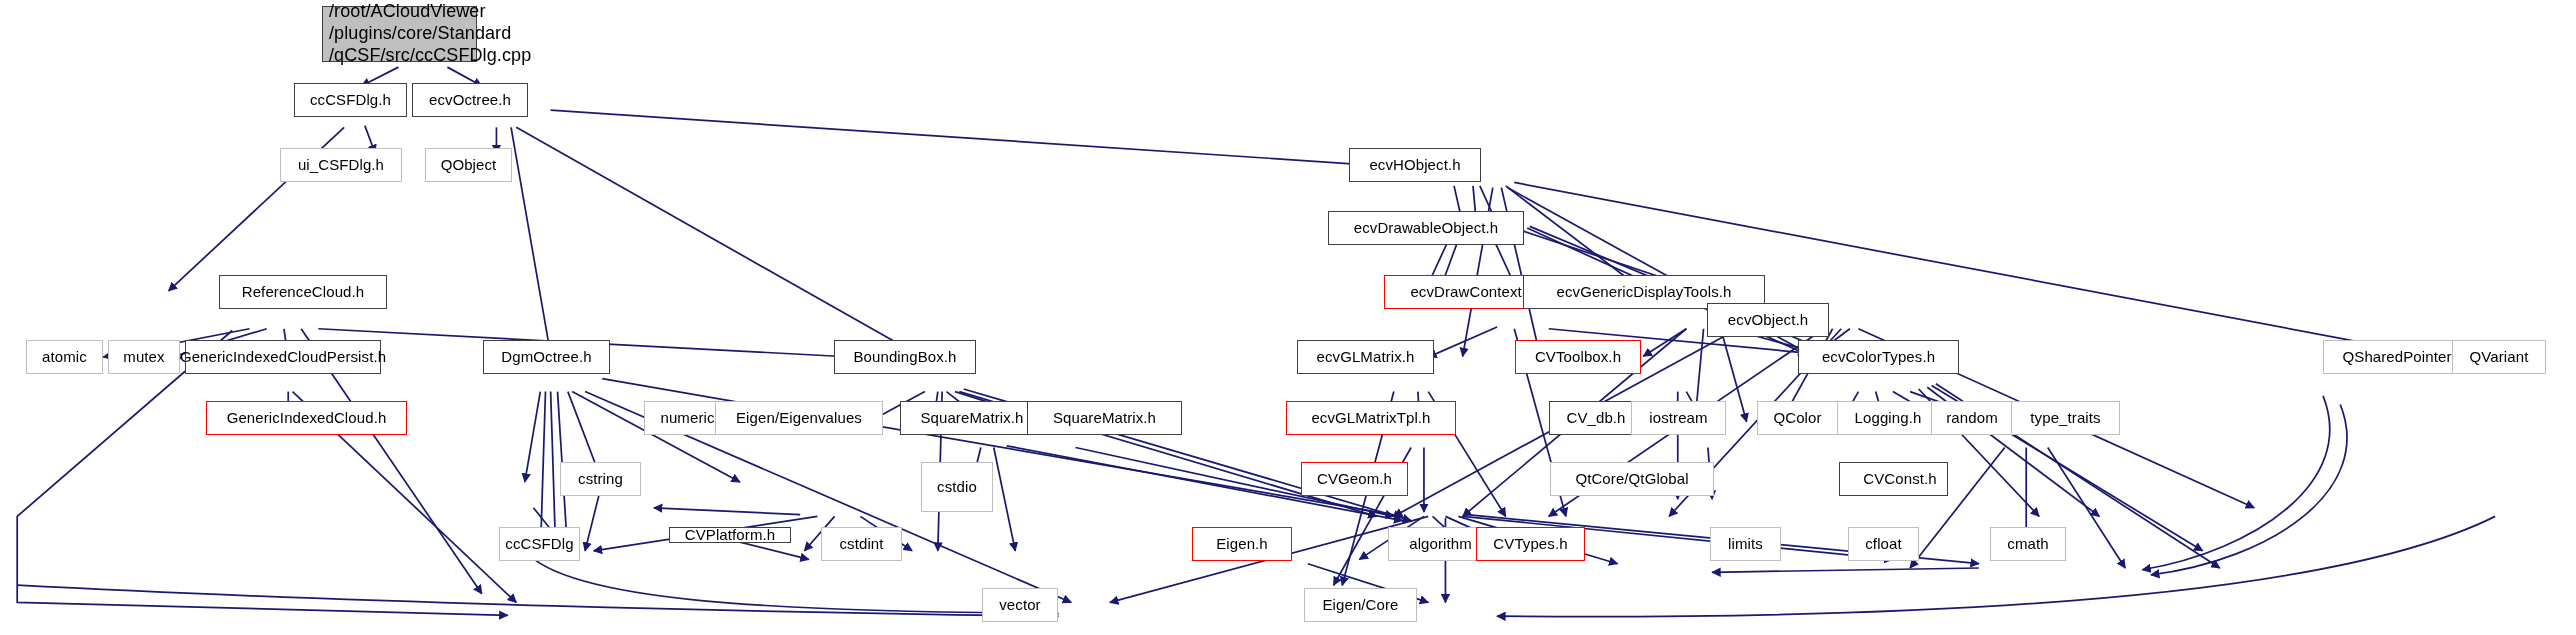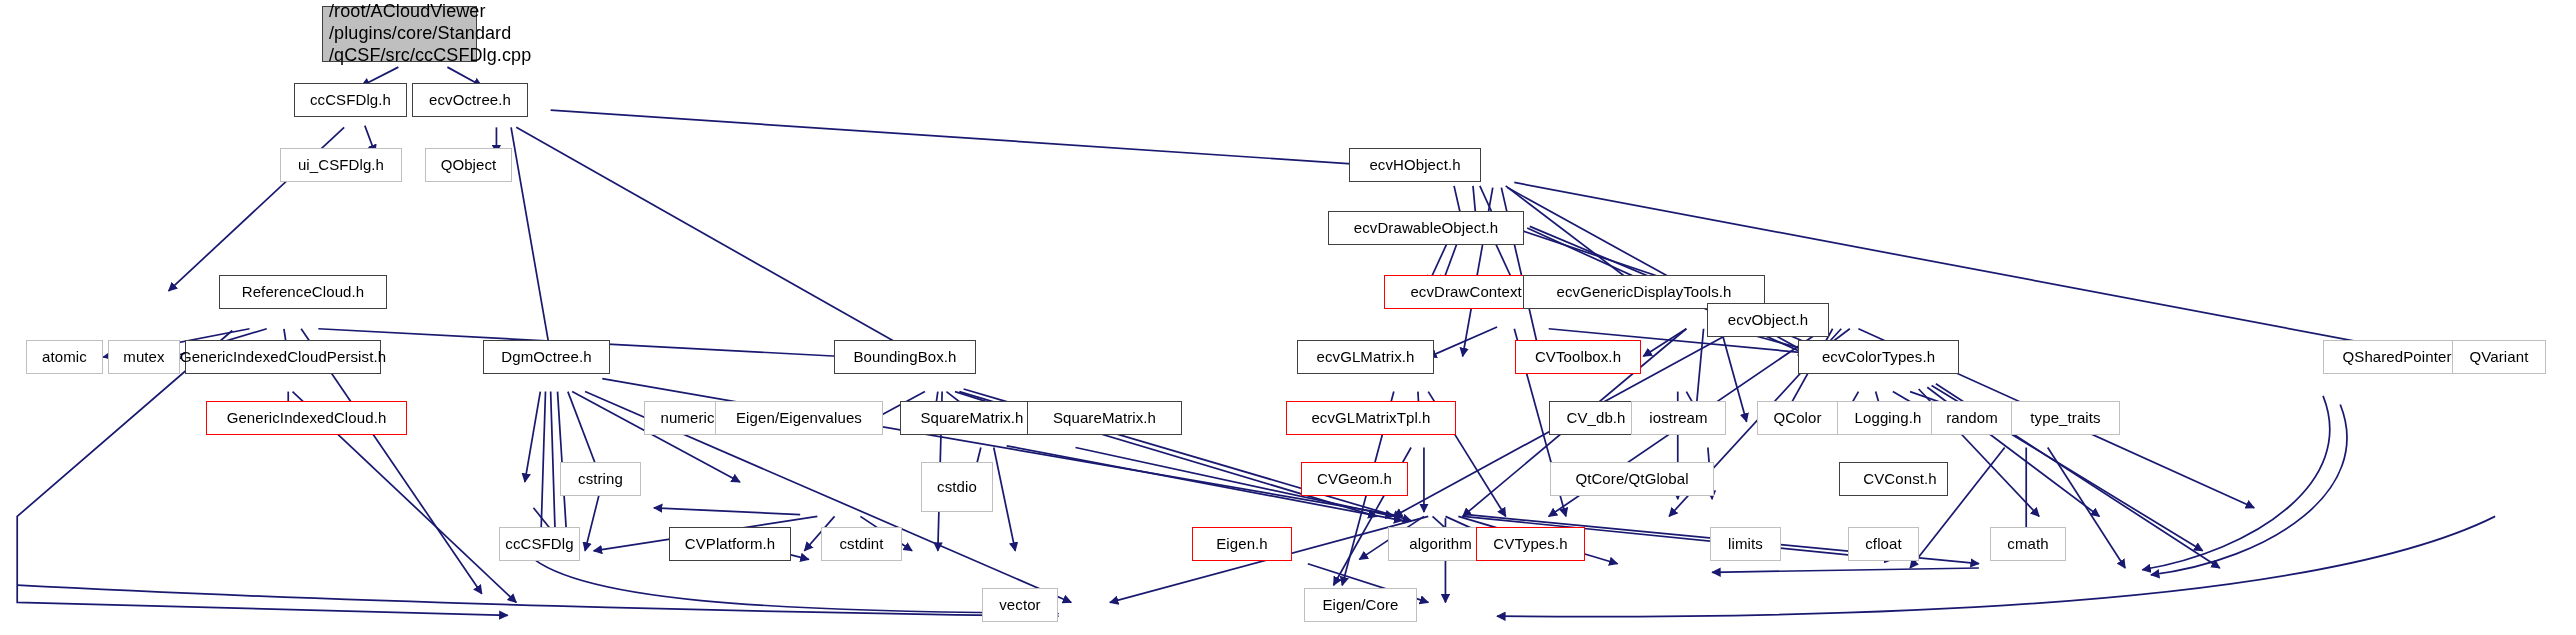--- a/index.html
+++ b/index.html
@@ -247,21 +247,21 @@
     <div class="node k-plain" style="left: 1757px; top: 401px; width: 81px; height: 34px;">QColor</div>
     <div class="node k-plain" style="left: 1837px; top: 401px; width: 102px; height: 34px;">Logging.h</div>
     <div class="node k-plain" style="left: 1931px; top: 401px; width: 82px; height: 34px;">random</div>
     <div class="node k-plain" style="left: 2011px; top: 401px; width: 109px; height: 34px;">type_traits</div>
     <div class="node k-plain" style="left: 560px; top: 462px; width: 81px; height: 34px;">cstring</div>
     <div class="node k-plain" style="left: 921px; top: 462px; width: 72px; height: 50px;">cstdio</div>
     <div class="node k-red" style="left: 1301px; top: 462px; width: 107px; height: 34px;">CVGeom.h</div>
     <div class="node k-plain" style="left: 1550px; top: 462px; width: 164px; height: 34px;">QtCore/QtGlobal</div>
     <div class="node k-bold" style="left: 1839px; top: 462px; width: 109px; height: 34px; padding-left: 13px;">CVConst.h</div>
     <div class="node k-plain" style="left: 499px; top: 527px; width: 81px; height: 34px;">ccCSFDlg</div>
-    <div class="node k-bold" style="left: 669px; top: 527px; width: 122px; height: 34px;">CVPlatform.h</div>
+    <div class="node k-bold" style="left: 669px; top: 527px; width: 122px; height: 16px;">CVPlatform.h</div>
     <div class="node k-plain" style="left: 821px; top: 527px; width: 81px; height: 34px;">cstdint</div>
     <div class="node k-red" style="left: 1192px; top: 527px; width: 100px; height: 34px;">Eigen.h</div>
     <div class="node k-plain" style="left: 1388px; top: 527px; width: 105px; height: 34px;">algorithm</div>
     <div class="node k-red" style="left: 1476px; top: 527px; width: 109px; height: 34px;">CVTypes.h</div>
     <div class="node k-plain" style="left: 1710px; top: 527px; width: 71px; height: 34px;">limits</div>
     <div class="node k-plain" style="left: 1848px; top: 527px; width: 71px; height: 34px;">cfloat</div>
     <div class="node k-plain" style="left: 1990px; top: 527px; width: 76px; height: 34px;">cmath</div>
     <div class="node k-plain" style="left: 982px; top: 588px; width: 76px; height: 34px;">vector</div>
     <div class="node k-plain" style="left: 1304px; top: 588px; width: 113px; height: 34px;">Eigen/Core</div>
   </div>

